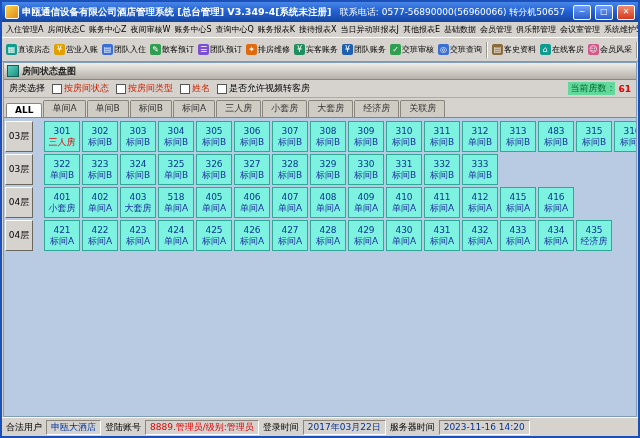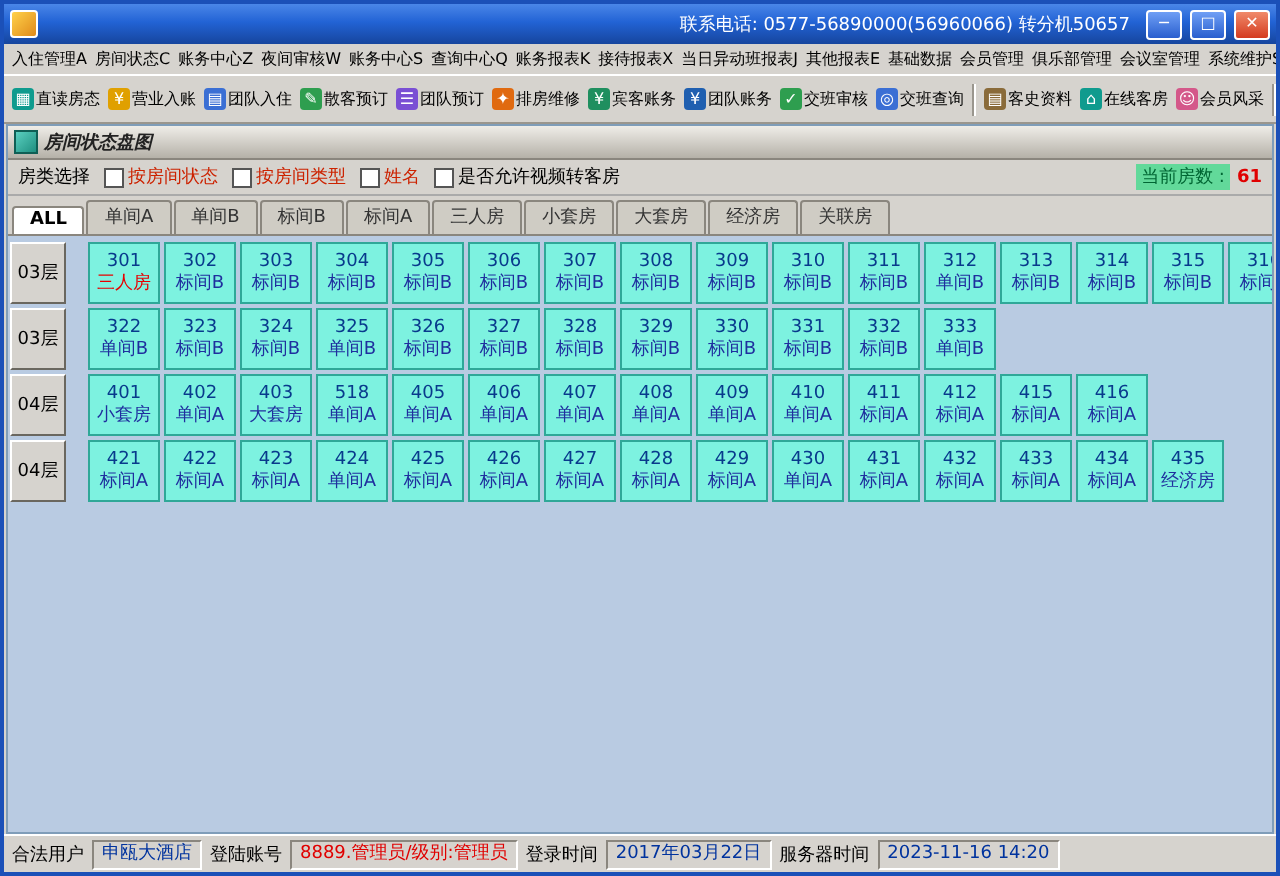--- a/index.html
+++ b/index.html
@@ -21,21 +21,21 @@
   
   .toolbar{height:23px;flex:none;background:#d6d3ce;display:flex;align-items:center;padding:0 2px;border-bottom:1px solid #9a968e;white-space:nowrap;overflow:hidden;}
   .tb-btn{display:inline-flex;align-items:center;gap:1px;background:#d6d3ce;border:1px solid #d6d3ce;font-size:8px;padding:1px;font-family:inherit;color:#000;}
   .tb-icon{width:11px;height:11px;border-radius:2px;color:#fff;font-size:8px;line-height:11px;text-align:center;flex:none;}
   .tb-sep{width:1px;height:16px;background:#9a968e;border-right:1px solid #fff;margin:0 2px;flex:none;}
 
   
   .child{flex:1;display:flex;flex-direction:column;background:#b9cbe2;border:1px solid #7f9db9;margin:0 1px 0 1px;overflow:hidden;}
   .child-title{height:16px;flex:none;background:linear-gradient(180deg,#efede8,#b5b1a8);display:flex;align-items:center;gap:3px;padding:0 3px;border-bottom:1px solid #8a867e;}
   .child-icon{width:10px;height:10px;background:linear-gradient(135deg,#5ad0c0,#1f8f80);border:1px solid #0f5f55;flex:none;}
-  .child-title-text{font-size:9px;font-weight:bold;color:#222;font-style:italic;}
+  .child-title-text{font-size:9px;font-weight:bold;color:#222;}
 
   
   .filter-row{height:17px;flex:none;background:#d6d3ce;display:flex;align-items:center;gap:7px;padding:0 5px;border-bottom:1px solid #aaa;font-size:9px;}
   .chk{display:inline-flex;align-items:center;gap:2px;}
   .box{width:8px;height:8px;background:#fff;border:1px solid #555;flex:none;}
   .redtext{color:#cc2200;}
   .count{margin-left:auto;display:inline-flex;align-items:center;gap:3px;}
   .count-label{background:#62d99a;padding:0 3px;color:#063;}
   .count-val{color:#e00000;font-weight:bold;}
 
@@ -58,20 +58,21 @@
   .sb-label{color:#000;}
   .sb-value{border:1px solid;border-color:#8a867e #fff #fff #8a867e;background:#d6d3ce;padding:0 4px;height:13px;line-height:13px;color:#00339e;}
 </style>
 </head>
 <body>
 
 <div class="window">
 
   <div class="titlebar">
     <span class="app-icon"></span>
+    <span class="title-text">申瓯通信设备有限公司酒店管理系统 [总台管理] V3.349-4[系统未注册]</span>
     <span class="title-phone">联系电话: 0577-56890000(56960066) 转分机50657</span>
     <span class="win-btn">─</span>
     <span class="win-btn">□</span>
     <span class="win-btn close">✕</span>
   </div>
 
   <div class="menubar">
       <span class="menu-item">入住管理A</span>
       <span class="menu-item">房间状态C</span>
       <span class="menu-item">账务中心Z</span>
@@ -240,21 +241,21 @@
           </div>
           <div class="room-cell">
             <div class="room-no">312</div>
             <div class="room-type">单间B</div>
           </div>
           <div class="room-cell">
             <div class="room-no">313</div>
             <div class="room-type">标间B</div>
           </div>
           <div class="room-cell">
-            <div class="room-no">314</div>
+            <div class="room-no">483</div>
             <div class="room-type">标间B</div>
           </div>
           <div class="room-cell">
             <div class="room-no">315</div>
             <div class="room-type">标间B</div>
           </div>
           <div class="room-cell">
             <div class="room-no">316</div>
             <div class="room-type">标间B</div>
           </div>

